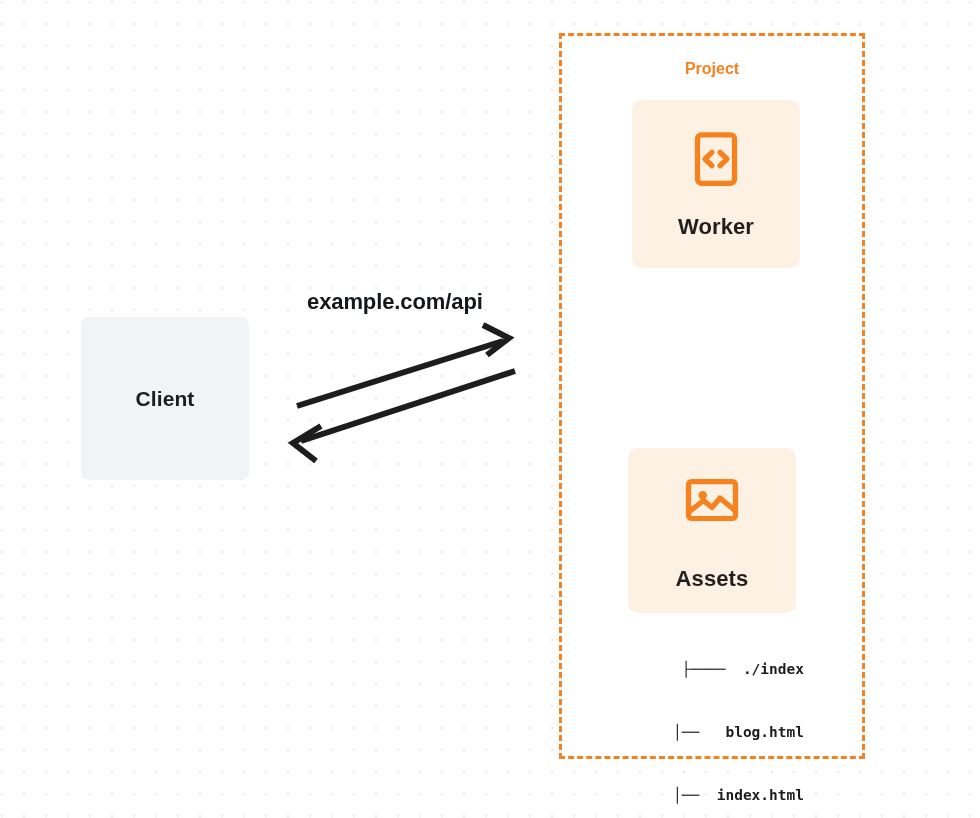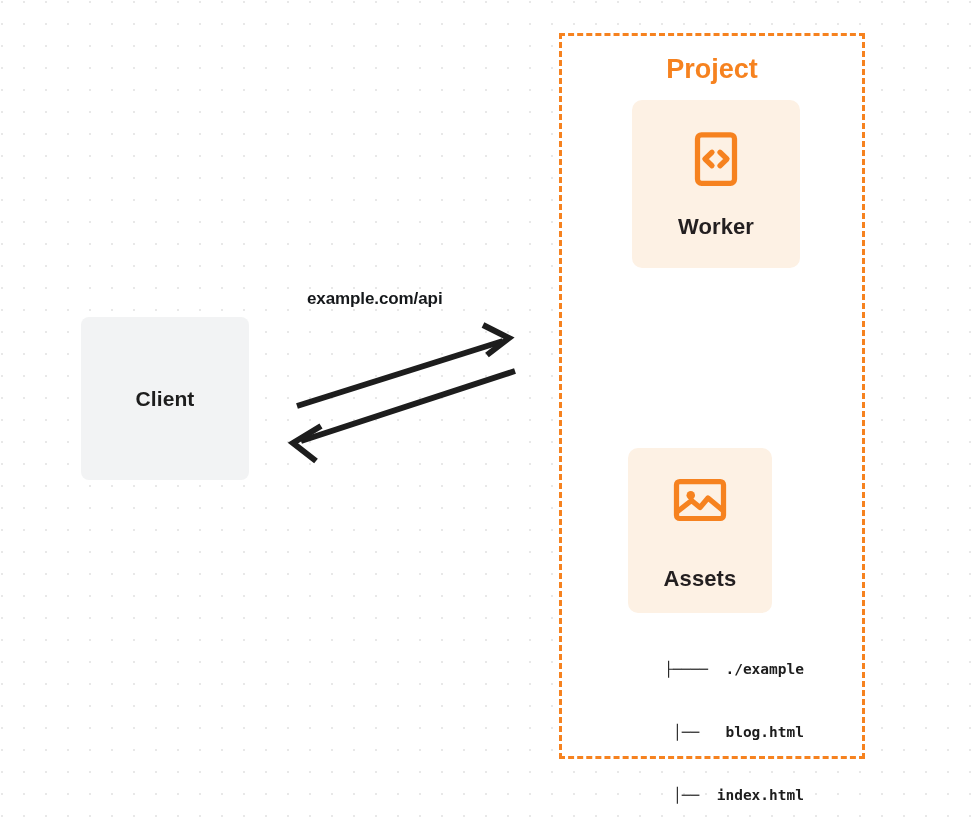--- a/index.html
+++ b/index.html
@@ -50,21 +50,21 @@
     left: 270px;
     top: 315px;
     width: 270px;
     height: 160px;
     overflow: visible;
   }
   .edge-label {
     position: absolute;
     left: 307px;
     top: 289px;
-    font-size: 17px;
+    font-size: 22px;
     font-weight: bold;
     color: #15181b;
     letter-spacing: -0.1px;
     white-space: nowrap;
   }
 
   
   .project-container {
     position: absolute;
     left: 559px;
@@ -75,21 +75,21 @@
     background: #ffffff;
     border: 3px dashed #f6821f;
   }
   .project-title {
     position: absolute;
     left: 50%;
     top: 33px;
     transform: translate(-50%, -50%);
     background: #ffffff;
     padding: 0 7px;
-    font-size: 27px;
+    font-size: 16px;
     font-weight: bold;
     color: #f6821f;
     white-space: nowrap;
     line-height: 1;
   }
 
   
   .card {
     position: absolute;
     background: #fdf1e4;
@@ -101,21 +101,21 @@
   }
   .card-worker {
     left: 632px;
     top: 100px;
     width: 168px;
     height: 168px;
   }
   .card-assets {
     left: 628px;
     top: 448px;
-    width: 144px;
+    width: 168px;
     height: 165px;
     gap: 11px;
   }
   .card-icon {
     width: 60px;
     height: 60px;
     display: block;
   }
   .card-label {
     margin-top: 25px;
@@ -183,19 +183,19 @@
   <div class="card card-assets">
     <svg class="card-icon" viewBox="0 0 24 24">
       <rect x="2.6" y="4.6" width="18.8" height="14.8" rx="1.3" fill="none" stroke="#f6821f" stroke-width="2.1"></rect>
       <circle cx="8.3" cy="10.1" r="1.7" fill="#f6821f"></circle>
       <polyline points="3.0,16.6 8.6,12.2 12.0,15.0 15.2,11.2 21.2,16.2" fill="none" stroke="#f6821f" stroke-width="2.1" stroke-linecap="round" stroke-linejoin="round"></polyline>
     </svg>
     <span class="card-label">Assets</span>
   </div>
 
   <div class="file-tree">
-    <span class="file-tree-line">├────  ./example</span>
+    <span class="file-tree-line">├────  ./index</span>
     <span class="file-tree-line">    │──   blog.html</span>
     <span class="file-tree-line">    │──  index.html</span>
     
   </div>
 
 </div>
 
 </body></html>

